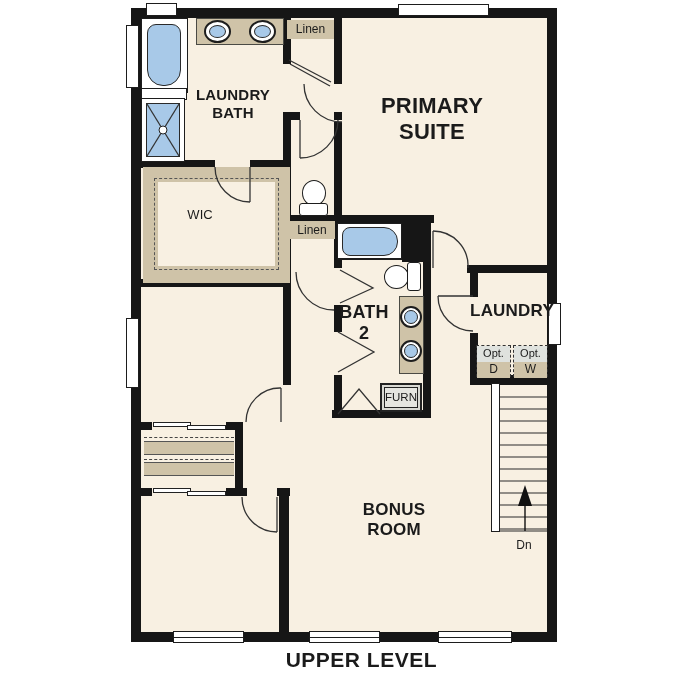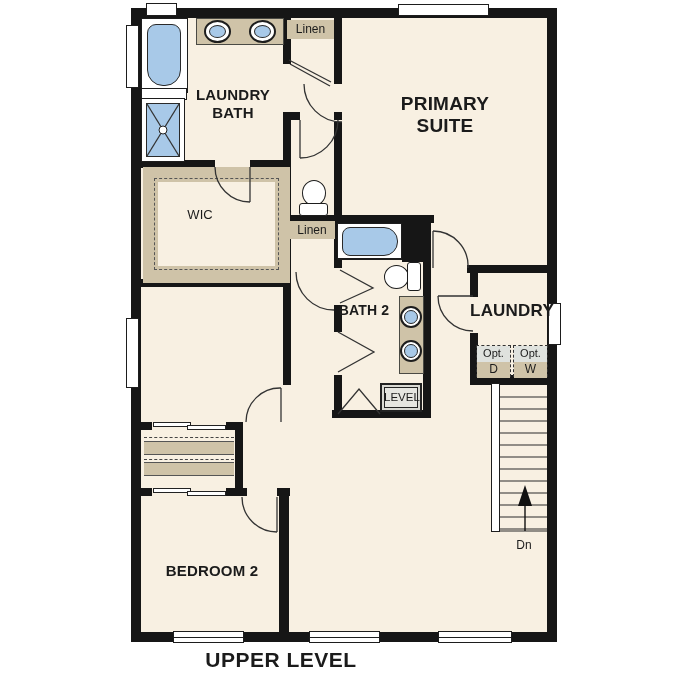--- a/index.html
+++ b/index.html
@@ -114,21 +114,21 @@
   <div class="whitebox" style="left:384px;top:265px;width:25px;height:24px;border-radius:50%;border-width:1.5px;"></div>
   <div class="whitebox" style="left:407px;top:262px;width:14px;height:29px;border-radius:3px;border-width:1.5px;"></div>
   <div class="tan" style="left:399px;top:296px;width:25px;height:78px;border:1px solid #4a4a44;"></div>
   <div class="whitebox" style="left:400px;top:306px;width:22px;height:22px;border-radius:50%;border-width:2px;"></div>
   <div class="blue" style="left:404px;top:310px;width:14px;height:14px;border-radius:50%;"></div>
   <div class="whitebox" style="left:400px;top:340px;width:22px;height:22px;border-radius:50%;border-width:2px;"></div>
   <div class="blue" style="left:404px;top:344px;width:14px;height:14px;border-radius:50%;"></div>
 
   <div class="gray" style="left:380px;top:383px;width:42px;height:29px;border:2px solid #222;background:#d9d9d3;"></div>
   <div class="gray" style="left:384px;top:387px;width:34px;height:21px;border:1.5px solid #222;background:#e5e5e0;"></div>
-  <div class="lbl" style="left:384px;top:391px;width:34px;font-size:11.5px;">LEVEL</div>
+  <div class="lbl" style="left:384px;top:391px;width:34px;font-size:11.5px;">FURN</div>
 
   <div class="abs" style="left:476px;top:345px;width:35px;height:32px;border:1.5px dashed #333;">
     <div class="gray" style="left:0;top:0;width:100%;height:16px;"></div>
     <div class="tan" style="left:0;top:16px;width:100%;height:16px;"></div>
     <div class="lbl" style="left:0;top:1px;width:100%;font-size:11px;">Opt.</div>
     <div class="lbl" style="left:0;top:16px;width:100%;font-size:12px;">D</div>
   </div>
   <div class="abs" style="left:513px;top:345px;width:35px;height:32px;border:1.5px dashed #333;">
     <div class="gray" style="left:0;top:0;width:100%;height:16px;"></div>
     <div class="tan" style="left:0;top:16px;width:100%;height:16px;"></div>
@@ -141,25 +141,25 @@
   <div class="dash" style="left:144px;top:459px;width:90px;"></div>
   <div class="tan" style="left:144px;top:462px;width:90px;height:14px;border-top:1px solid #555;border-bottom:1px solid #555;"></div>
   <div class="slider" style="left:153px;top:422px;width:38px;height:5px;"></div>
   <div class="slider" style="left:187px;top:425px;width:39px;height:5px;"></div>
   <div class="slider" style="left:153px;top:488px;width:38px;height:5px;"></div>
   <div class="slider" style="left:187px;top:491px;width:39px;height:5px;"></div>
 
   <div class="whitebox" style="left:491px;top:383px;width:9px;height:149px;"></div>
 
   <div class="lbl b" style="left:178px;top:86px;width:110px;font-size:15px;">LAUNDRY BATH</div>
-  <div class="lbl b" style="left:385px;top:93px;width:120px;font-size:19px;">PRIMARY SUITE</div>
+  <div class="lbl b" style="left:372px;top:93px;width:120px;font-size:22px;">PRIMARY SUITE</div>
   <div class="lbl" style="left:170px;top:207px;width:60px;font-size:13px;">WIC</div>
-  <div class="lbl b" style="left:338px;top:302px;width:52px;font-size:14px;">BATH 2</div>
+  <div class="lbl b" style="left:338px;top:302px;width:52px;font-size:18px;">BATH 2</div>
   <div class="lbl b" style="left:468px;top:301px;width:88px;font-size:17px;">LAUNDRY</div>
-  <div class="lbl b" style="left:142px;top:562px;width:140px;font-size:15px;">BEDROOM 2</div>
+  <div class="lbl b" style="left:344px;top:500px;width:100px;font-size:17px;">BONUS ROOM</div>
   <div class="lbl" style="left:504px;top:538px;width:40px;font-size:12px;">Dn</div>
 
   <svg class="overlay" width="687" height="687" viewBox="0 0 687 687">
     <g stroke="#333" stroke-width="1.3" fill="none">
 
       <path d="M215,167 A35,35 0 0 0 250,202"></path>
         <line x1="250" y1="167" x2="250" y2="202"></line>
 
       <line x1="289" y1="60" x2="331" y2="82"></line>
         <line x1="290" y1="64" x2="330" y2="86"></line>
@@ -208,14 +208,14 @@
         <line x1="500" y1="529" x2="547" y2="529"></line>
       <line x1="500" y1="531" x2="547" y2="531"></line>
     </g>
 
     <g>
       <line x1="525" y1="531" x2="525" y2="503" stroke="#111" stroke-width="1.4"></line>
       <polygon points="525,485 518,506 532,506" fill="#111"></polygon>
     </g>
   </svg>
 
-  <div class="lbl b" style="left:131px;top:648px;width:300px;text-align:center;font-size:21px;letter-spacing:.5px;">UPPER LEVEL</div>
+  <div class="lbl b" style="left:137px;top:648px;width:300px;text-align:right;font-size:21px;letter-spacing:.5px;">UPPER LEVEL</div>
 </div>
 
 </body></html>

